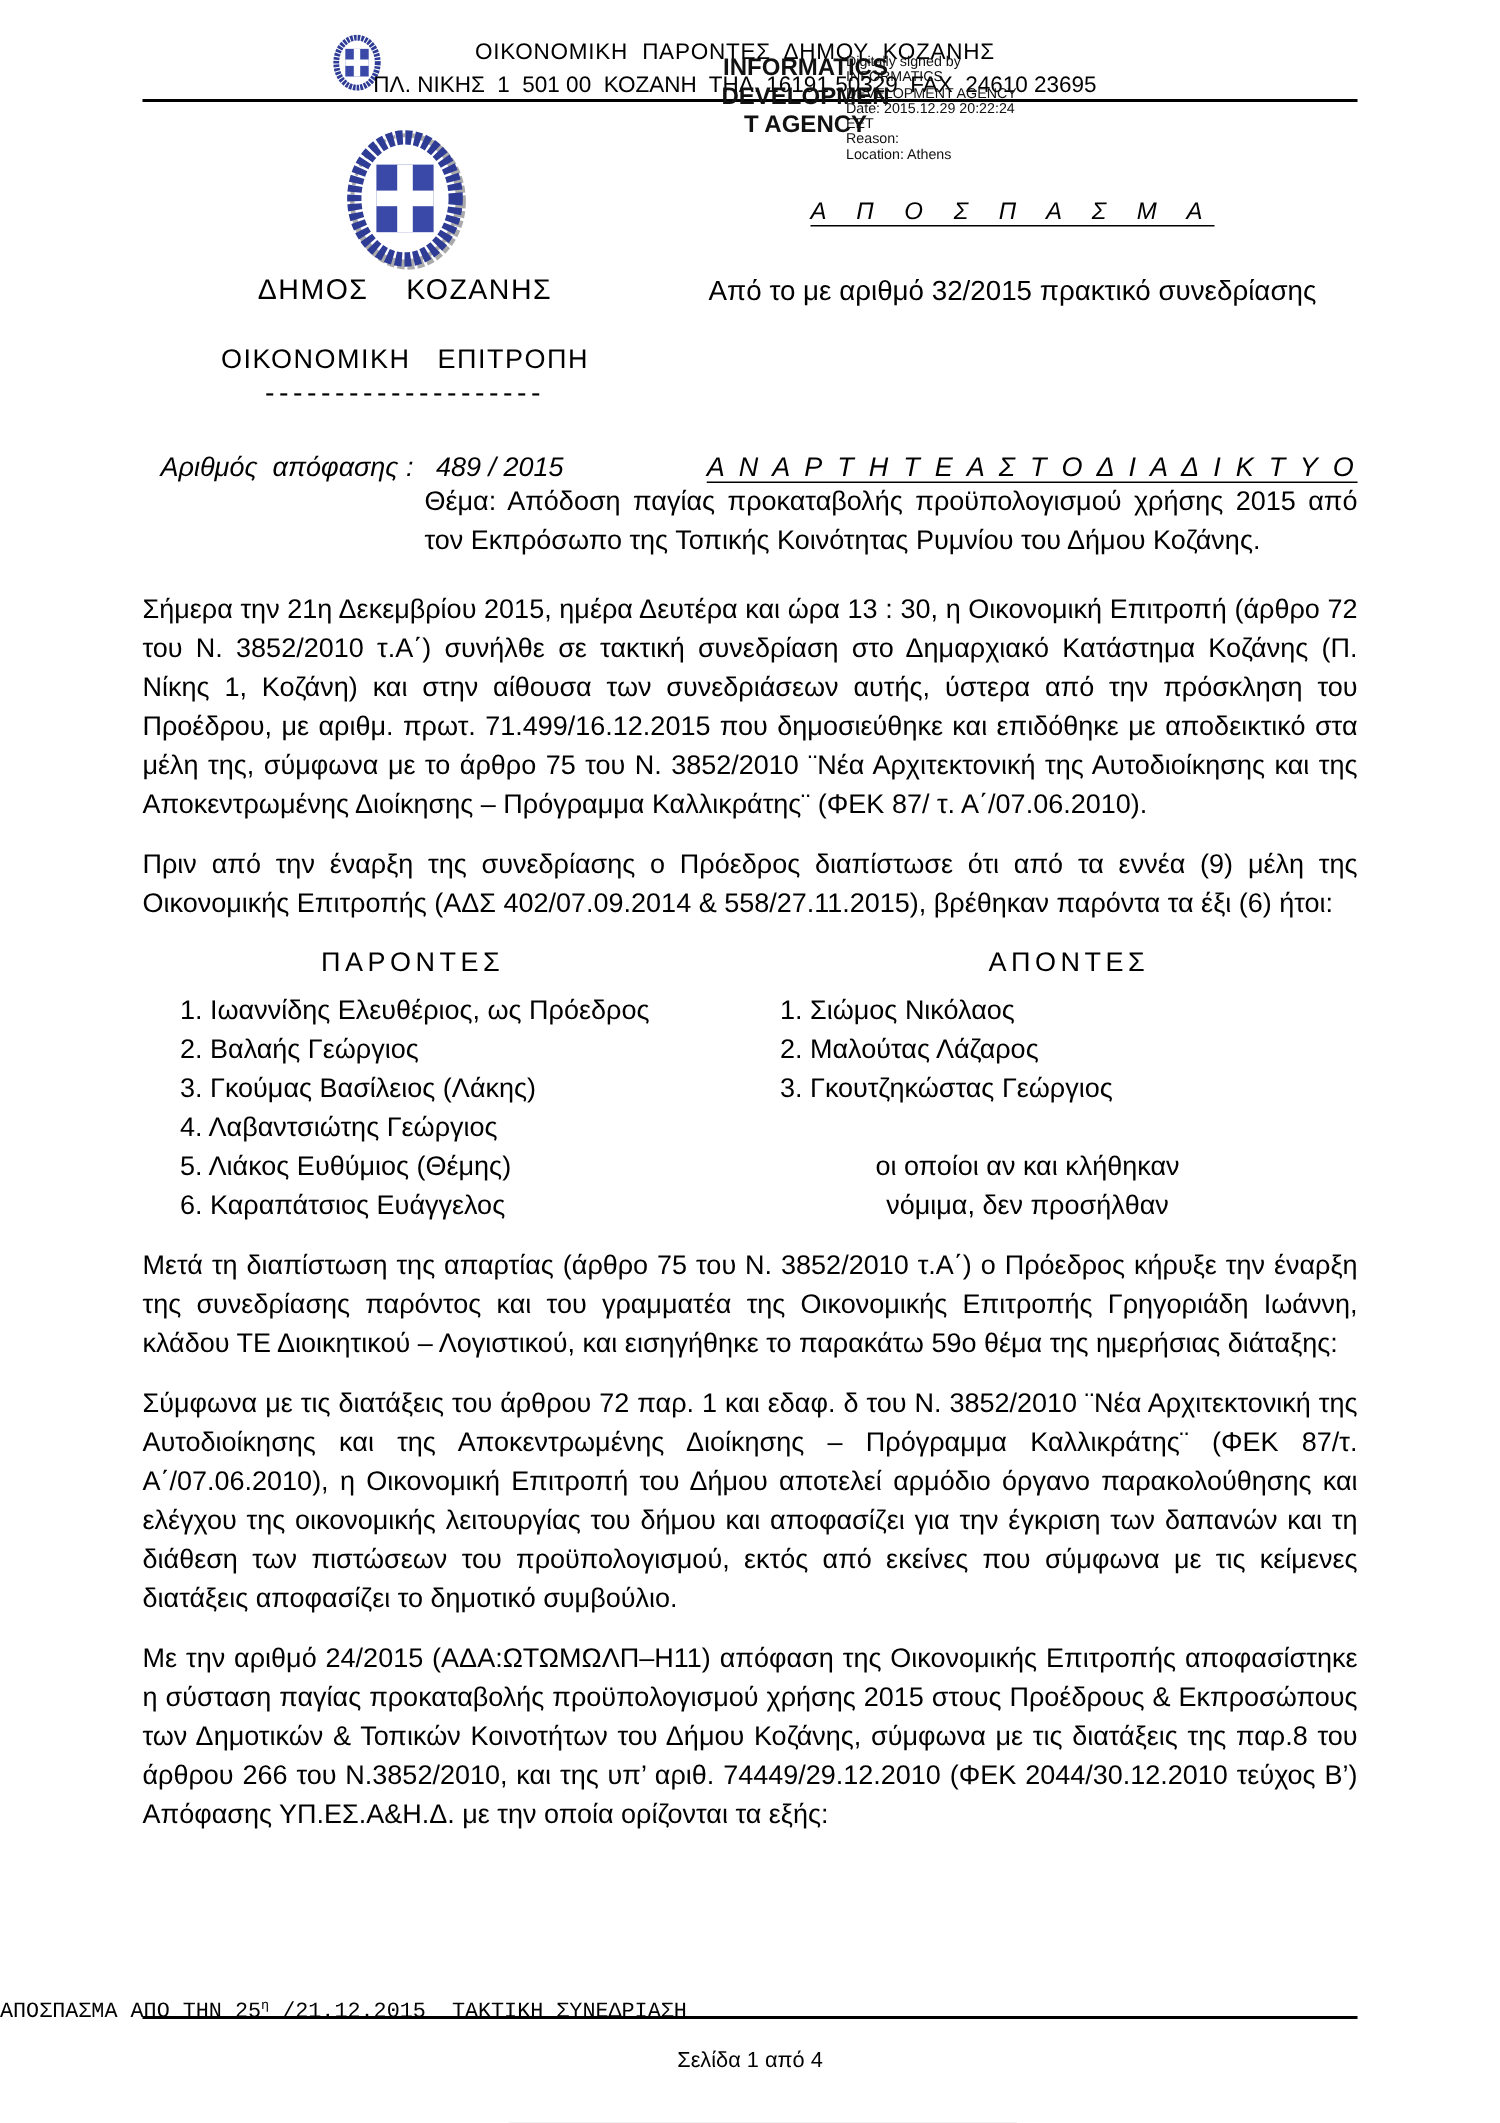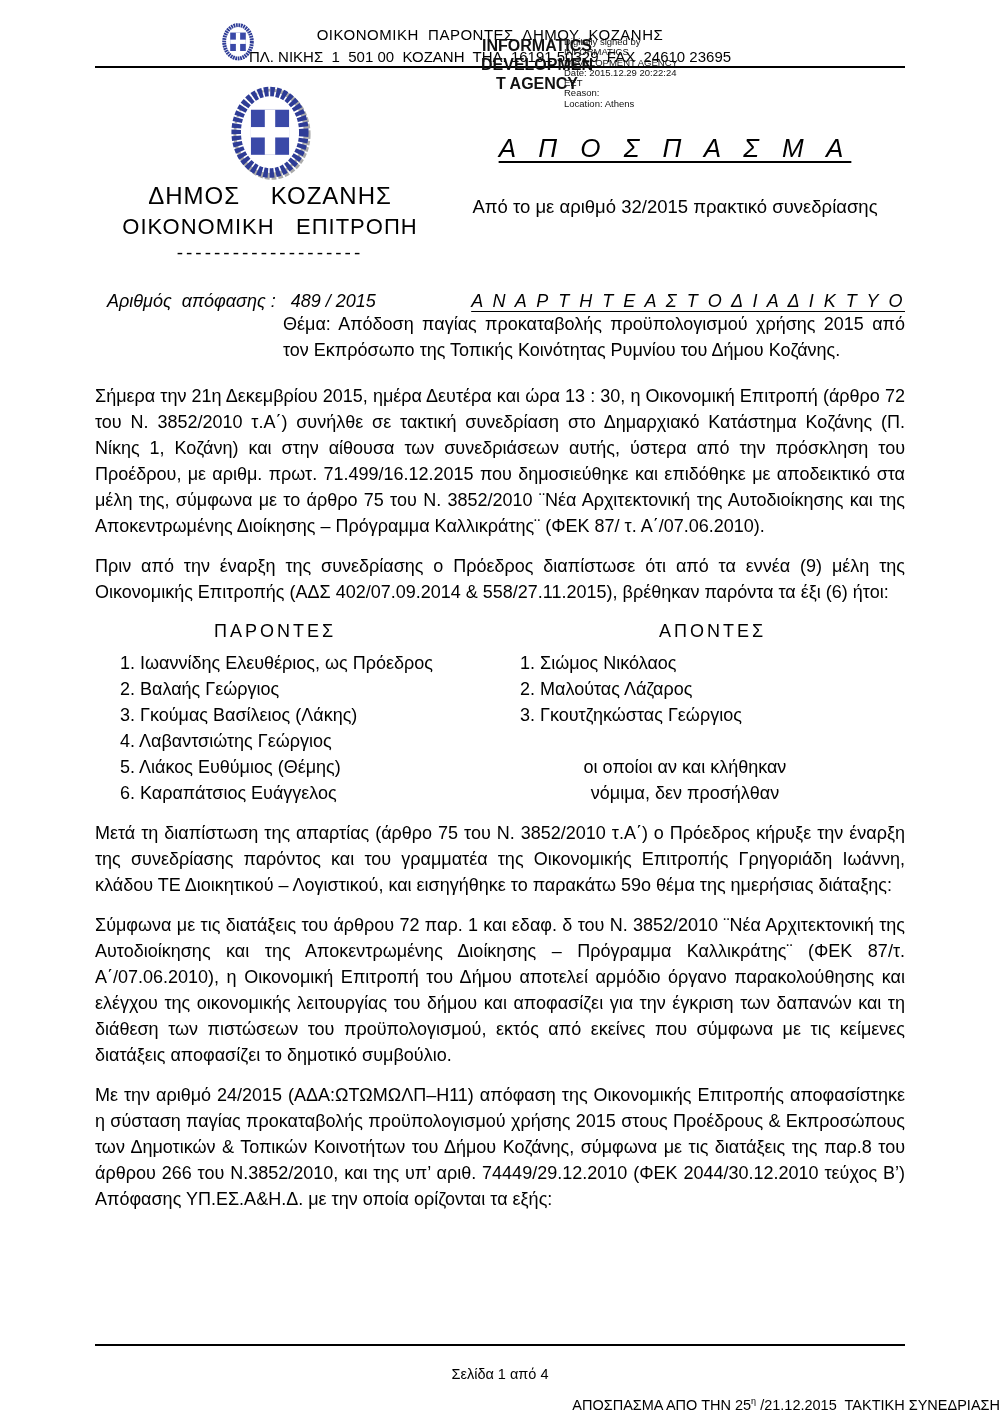--- a/index.html
+++ b/index.html
@@ -35,27 +35,27 @@
     position:absolute; left:564px; top:37px; width:160px;
     font-size:9.5px; line-height:10.3px; color:#111;
   }
 
   
   .content { position:absolute; left:95px; top:86px; width:810px; }
 
   .row-a { display:flex; }
   .letterhead { width:350px; text-align:center; }
   .big-emblem { width:78px; height:96px; filter:drop-shadow(2px 2px 0 #aaa); }
-  .muni { font-size:24px; white-space:pre; margin-top:-4px; letter-spacing:1px; }
-  .committee { font-size:22px; white-space:pre; margin-top:4px; letter-spacing:1px; }
+  .muni { font-size:19px; white-space:pre; margin-top:-4px; letter-spacing:1px; }
+  .committee { font-size:18px; white-space:pre; margin-top:24px; letter-spacing:1px; }
   .lh-divider { font-size:19px; letter-spacing:3px; margin-top:2px; white-space:pre; }
 
   .title-block { flex:1; text-align:center; }
   .apospasma {
-    margin-top:47px; font-size:26px; font-style:italic;
+    margin-top:47px; font-size:16px; font-style:italic;
     letter-spacing:8px; text-decoration:underline; text-underline-offset:4px;
   }
   .subtitle { margin-top:32px; font-size:18.5px; }
 
   .row-b { display:flex; justify-content:space-between; margin-top:27px; align-items:baseline;gap:32px; }
   .decision-label { font-style:italic; font-size:18px; white-space:pre; padding-left:12px; }
   .web-posting {
     font-style:italic; font-size:18px; letter-spacing:2.5px;
     text-decoration:underline; text-underline-offset:4px;
   }
@@ -78,21 +78,21 @@
   .att-col-right { flex:1; }
   .att-header { text-align:center; letter-spacing:3px; font-size:18px; margin-bottom:8px; }
   .att-col-left .att-header { width:360px; }
   .att-item { line-height:26px; padding-left:25px; }
   .att-col-right .att-item { padding-left:0; }
   .att-spacer { height:26px; }
   .att-note { line-height:26px; text-align:center; width:330px; }
 
   
   .footer-rule { position:absolute; top:1344px; left:95px; width:810px; height:2px; background:#000; }
-  .footer-line1 { position:absolute; top:1396px; left:0; width:100%; text-align:right; font-size:14.5px; }
+  .footer-line1 { position:absolute; top:1332px; left:0; width:100%; text-align:left; font-size:14.5px;font-family:Liberation Mono, monospace; }
   .footer-line1 sup { font-size:9px; }
   .footer-page { position:absolute; top:1366px; left:0; width:100%; text-align:center; font-size:14.5px; }
 </style>
 </head>
 <body>
 
 <div class="page">
 
   <svg class="small-emblem" viewBox="0 0 90 110" xmlns="http://www.w3.org/2000/svg">
     <ellipse cx="45" cy="53" rx="39" ry="47" fill="#ffffff" stroke="#2e3c96" stroke-width="11" stroke-dasharray="5 2"></ellipse>

